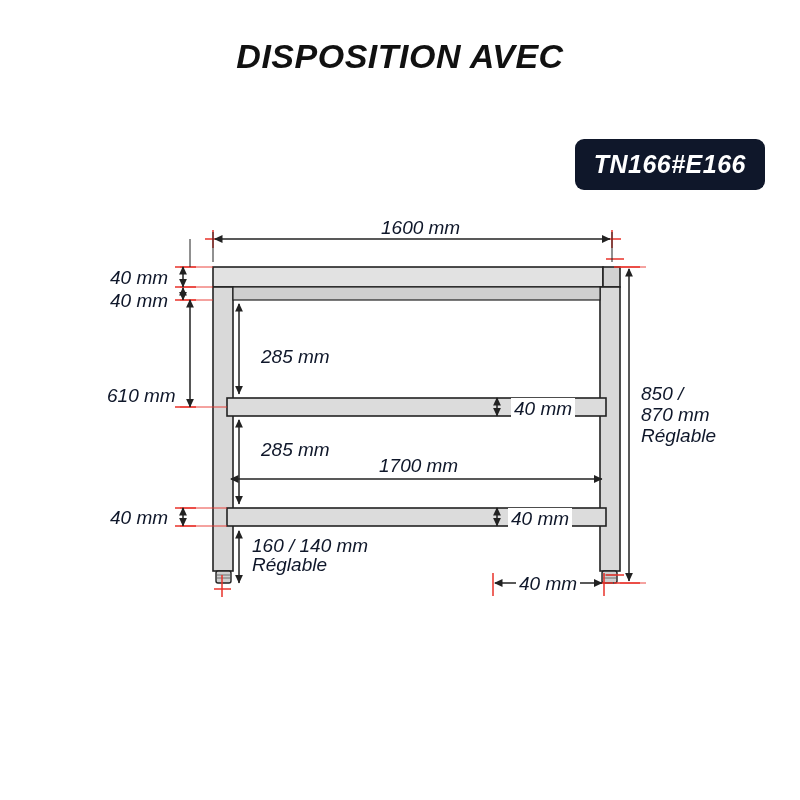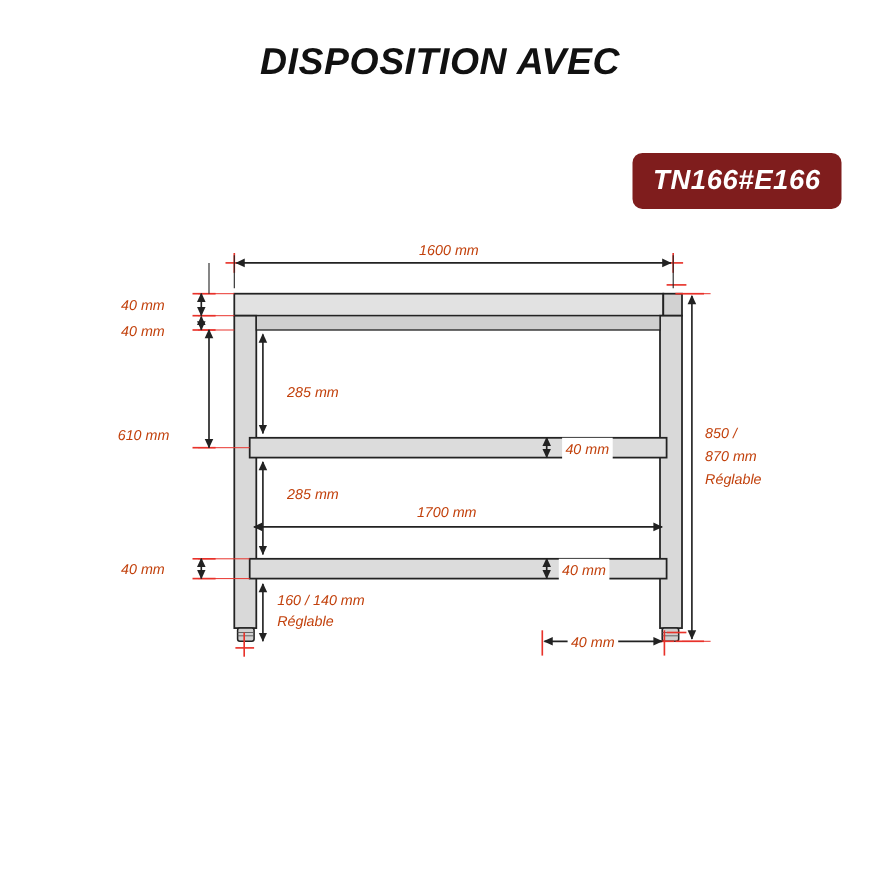--- a/index.html
+++ b/index.html
@@ -35,34 +35,34 @@
     letter-spacing: 0.5px;
     color: #111111;
   }
   .title .l2 { display: block; }
 
   
   .badge {
     position: absolute;
     right: 35px;
     top: 139px;
-    background: #7f1d1d;
+    background: #0f172a;
     color: #ffffff;
     border-radius: 9px;
     padding: 11px 19px;
     font-size: 25px;
     font-weight: bold;
     letter-spacing: 0.5px;
   }
 
   
   .dimtext {
     position: absolute;
-    font-size: 13px;
-    color: #c2410c;
+    font-size: 19px;
+    color: #0f172a;
     white-space: nowrap;
     line-height: 19px;
   }
   .dimtext.boxed {
     background: #ffffff;
     padding: 1px 3px;
   }
   svg.draw {
     position: absolute;
     left: 0;

